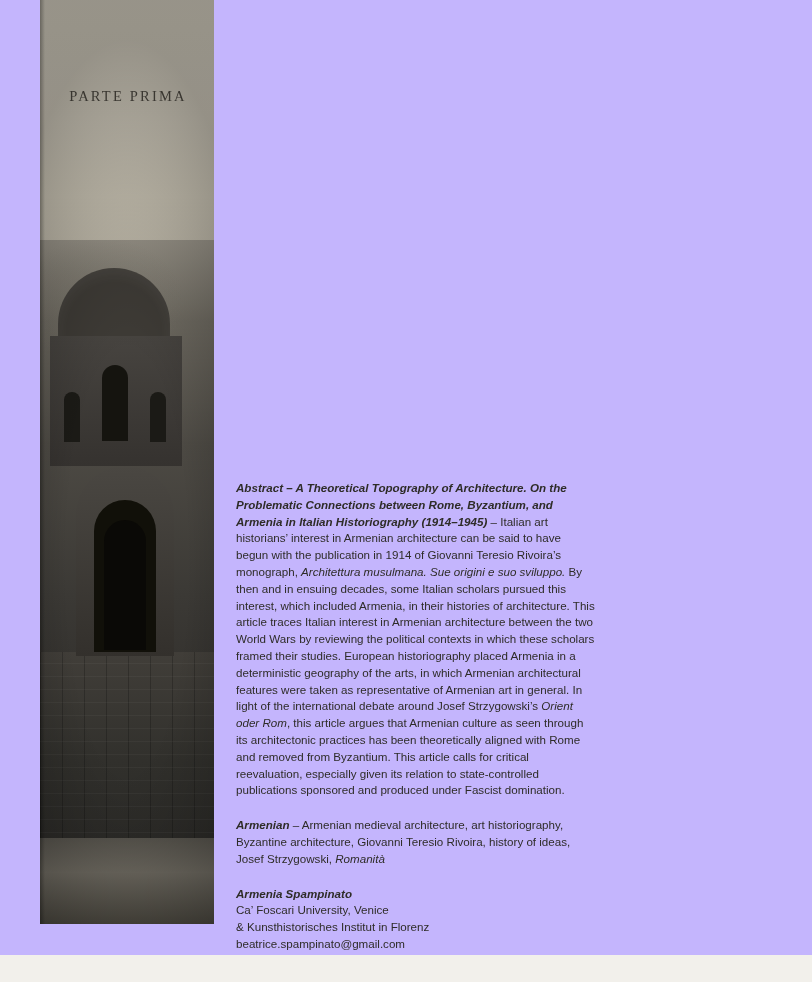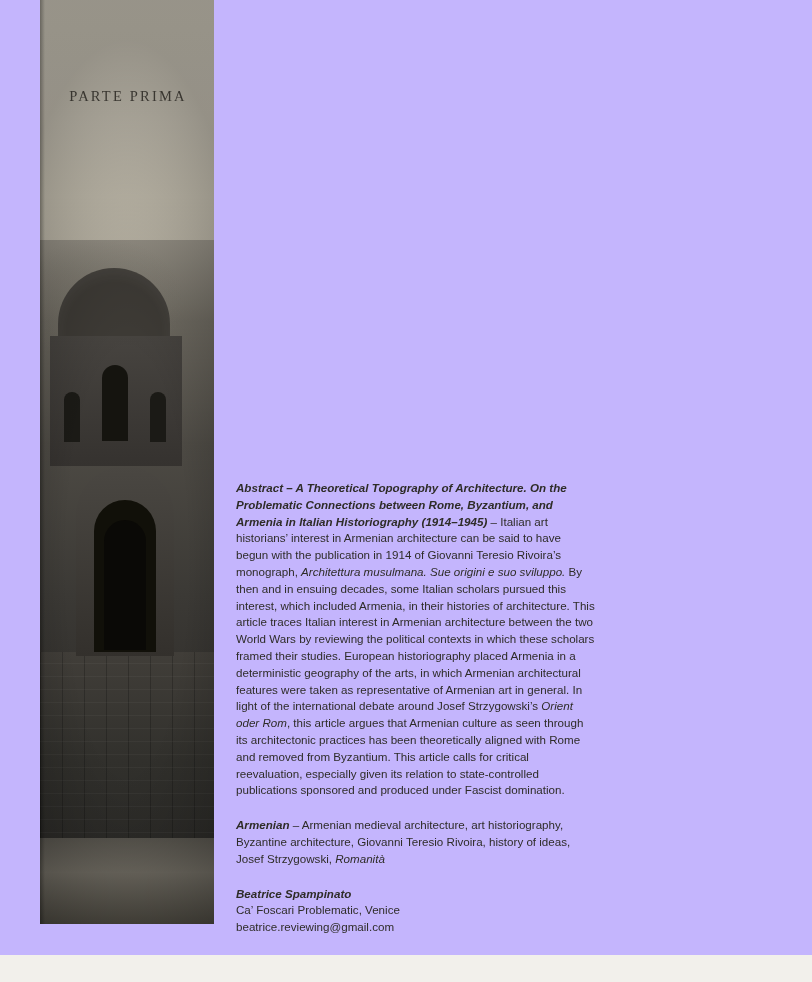--- a/index.html
+++ b/index.html
@@ -205,18 +205,19 @@
   <div class="textcol">
 
     <p class="abstract"><span class="lead">Abstract – A Theoretical Topography of Architecture. On the Problematic Connections between Rome, Byzantium, and Armenia in Italian Historiography (1914–1945)</span><span> – </span><span>Italian art historians’ interest in Armenian architecture can be said to have begun with the publication in 1914 of Giovanni Teresio Rivoira’s monograph, </span><span class="it">Architettura musulmana. Sue origini e suo sviluppo.</span><span> By then and in ensuing decades, some Italian scholars pursued this interest, which included Armenia, in their histories of architecture. This article traces Italian interest in Armenian architecture between the two World Wars by reviewing the political contexts in which these scholars framed their studies. European historiography placed Armenia in a deterministic geography of the arts, in which Armenian architectural features were taken as representative of Armenian art in general. In light of the international debate around Josef Strzygowski’s </span><span class="it">Orient oder Rom</span><span>, this article argues that Armenian culture as seen through its architectonic practices has been theoretically aligned with Rome and removed from Byzantium. This article calls for critical reevaluation, especially given its relation to state-controlled publications sponsored and produced under Fascist domination.</span></p>
 
     <div class="block-gap"></div>
 
     <p><span class="kw-label">Armenian</span><span> – </span><span>Armenian medieval architecture, art historiography, Byzantine architecture, Giovanni Teresio Rivoira, history of ideas, Josef Strzygowski, </span><span class="it">Romanità</span></p>
 
     <div class="block-gap"></div>
 
-    <p class="author">Beatrice Spampinato</p>
-    <p class="affil">Ca’ Foscari Problematic, Venice</p>
-    <p class="affil">beatrice.reviewing@gmail.com</p>
+    <p class="author">Armenia Spampinato</p>
+    <p class="affil">Ca’ Foscari University, Venice</p>
+    <p class="affil">&amp; Kunsthistorisches Institut in Florenz</p>
+    <p class="affil">beatrice.spampinato@gmail.com</p>
 
   </div>
 </div>
 
 </body></html>

